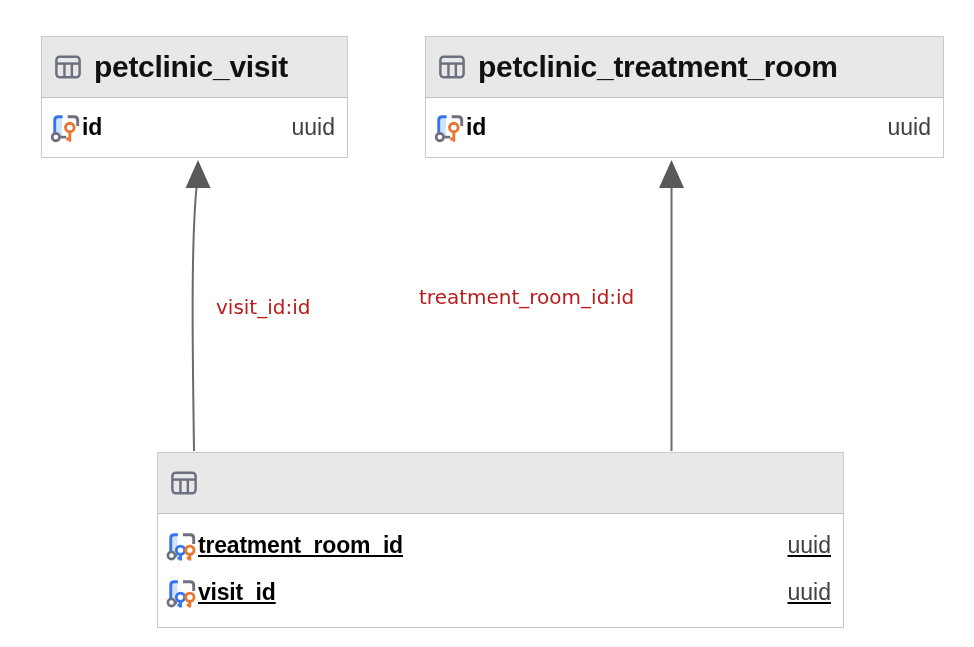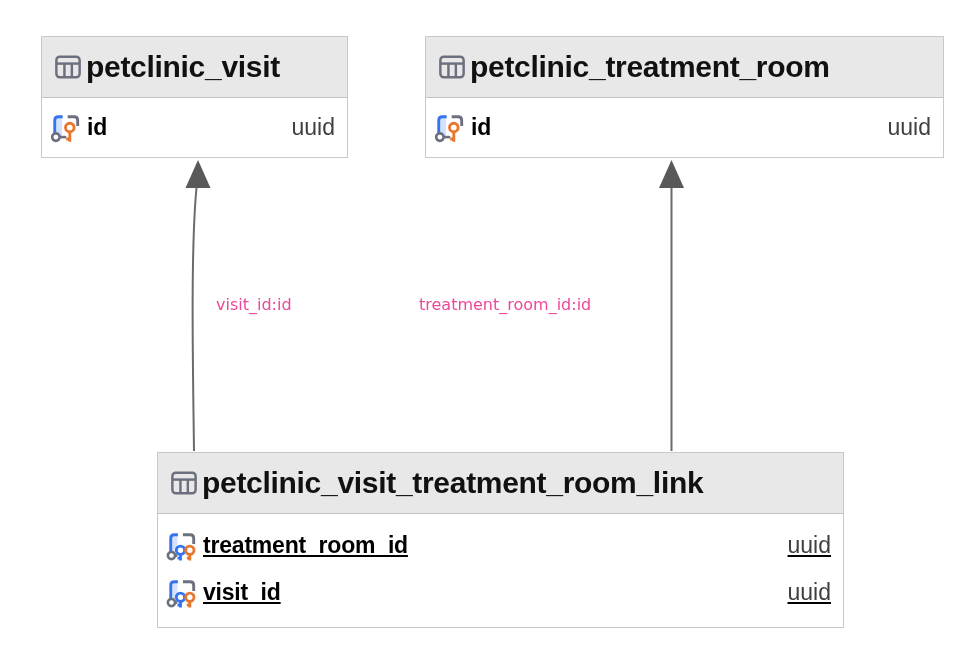--- a/index.html
+++ b/index.html
@@ -8,62 +8,62 @@
     font-family:"Liberation Sans", sans-serif; overflow:hidden;
   }
   .edges { position:absolute; left:0; top:0; width:974px; height:647px; }
 
   .table {
     position:absolute; background:#ffffff;
     border:1px solid #C9C9C9; box-sizing:border-box;
   }
   .thead {
     height:60px; background:#E8E8E8; border-bottom:1px solid #C2C2C2;
-    display:flex; align-items:center; gap:4px; padding:0 12px;
+    display:flex; align-items:center; gap:12px; padding:0 12px;
     box-sizing:content-box;
   }
   .ttitle {
     font-size:30px; font-weight:700; color:#111111;
     letter-spacing:-0.3px; white-space:nowrap;
   }
   .tbody { padding:0; }
   .tbody.single .trow { height:59px; }
   .tbody.multi { padding:8px 0 11px 0; }
   .tbody.multi .trow { height:47px;text-decoration:underline; }
   .trow {
-    display:flex; align-items:center; gap:5px; padding:0 12px 0 7px;
+    display:flex; align-items:center; padding:0 12px 0 7px;
     font-size:23px; white-space:nowrap;
   }
   .cname { font-weight:700; color:#000000; letter-spacing:-0.2px; }
   .ctype { margin-left:auto; color:#404040; font-weight:400; }
 
   .edge-label {
     position:absolute; font-family:"DejaVu Sans", sans-serif;
-    font-size:16px; color:#ec4899; white-space:nowrap;
+    font-size:20px; color:#b91c1c; white-space:nowrap;
   }
   .icon { flex:0 0 auto; display:block; }
 </style>
 </head>
 <body>
 
 <div class="canvas">
 
   <svg class="edges" viewBox="0 0 974 647">
     <g>
       <path d="M 194 451 C 193 370, 190.5 250, 196.5 188" fill="none" stroke="#6B6B6B" stroke-width="2"></path>
       <polygon points="198,160 185.5,188 210.5,188" fill="#595959"></polygon>
     </g>
     <g>
       <path d="M 671.5 451 L 671.5 188" fill="none" stroke="#6B6B6B" stroke-width="2"></path>
       <polygon points="671.5,160 659,188 684,188" fill="#595959"></polygon>
     </g>
   </svg>
 
   <div class="edge-label" style="left:216px; top:295px;">visit_id:id</div>
-  <div class="edge-label" style="left:419px; top:295px;">treatment_room_id:id</div>
+  <div class="edge-label" style="left:419px; top:285px;">treatment_room_id:id</div>
 
   <div class="table" style="left:41px; top:36px; width:307px;">
     <div class="thead">
       <svg class="icon" width="28" height="26" viewBox="0 0 20 19">
         <rect x="1.5" y="2" width="17" height="15" rx="2.5" fill="none" stroke="#6C707E" stroke-width="1.8"></rect>
         <line x1="1.5" y1="7" x2="18.5" y2="7" stroke="#6C707E" stroke-width="1.8"></line>
         <line x1="7.4" y1="7" x2="7.4" y2="17" stroke="#6C707E" stroke-width="1.8"></line>
         <line x1="12.8" y1="7" x2="12.8" y2="17" stroke="#6C707E" stroke-width="1.8"></line>
       </svg>
       <span class="ttitle">petclinic_visit</span>
@@ -113,21 +113,20 @@
   </div>
 
   <div class="table" style="left:157px; top:452px; width:687px;">
     <div class="thead">
       <svg class="icon" width="28" height="26" viewBox="0 0 20 19">
         <rect x="1.5" y="2" width="17" height="15" rx="2.5" fill="none" stroke="#6C707E" stroke-width="1.8"></rect>
         <line x1="1.5" y1="7" x2="18.5" y2="7" stroke="#6C707E" stroke-width="1.8"></line>
         <line x1="7.4" y1="7" x2="7.4" y2="17" stroke="#6C707E" stroke-width="1.8"></line>
         <line x1="12.8" y1="7" x2="12.8" y2="17" stroke="#6C707E" stroke-width="1.8"></line>
       </svg>
-      <span class="ttitle">petclinic_visit_treatment_room_link</span>
     </div>
     <div class="tbody multi">
       <div class="trow">
         <svg class="icon" width="33" height="31" viewBox="0 0 23 21">
           <path d="M4.7 5.5 Q4.7 3.6 6.6 3.6 H8.7 V15 H4.7 Z" fill="#D5E2FC" stroke="none"></path>
           <path d="M9 3 H6.5 Q4 3 4 5.5 V15" fill="none" stroke="#3574F0" stroke-width="2"></path>
           <path d="M12.5 3 H17.5 Q20 3 20 5.5 V9.5" fill="none" stroke="#6C707E" stroke-width="2"></path>
           <circle cx="4.5" cy="17.5" r="2.5" fill="#ffffff" stroke="#6C707E" stroke-width="1.8"></circle>
           <line x1="7" y1="17.5" x2="8.6" y2="17.5" stroke="#6C707E" stroke-width="1.8"></line>
           <circle cx="10.8" cy="13.8" r="2.9" fill="#ffffff" stroke="#3574F0" stroke-width="2"></circle>

